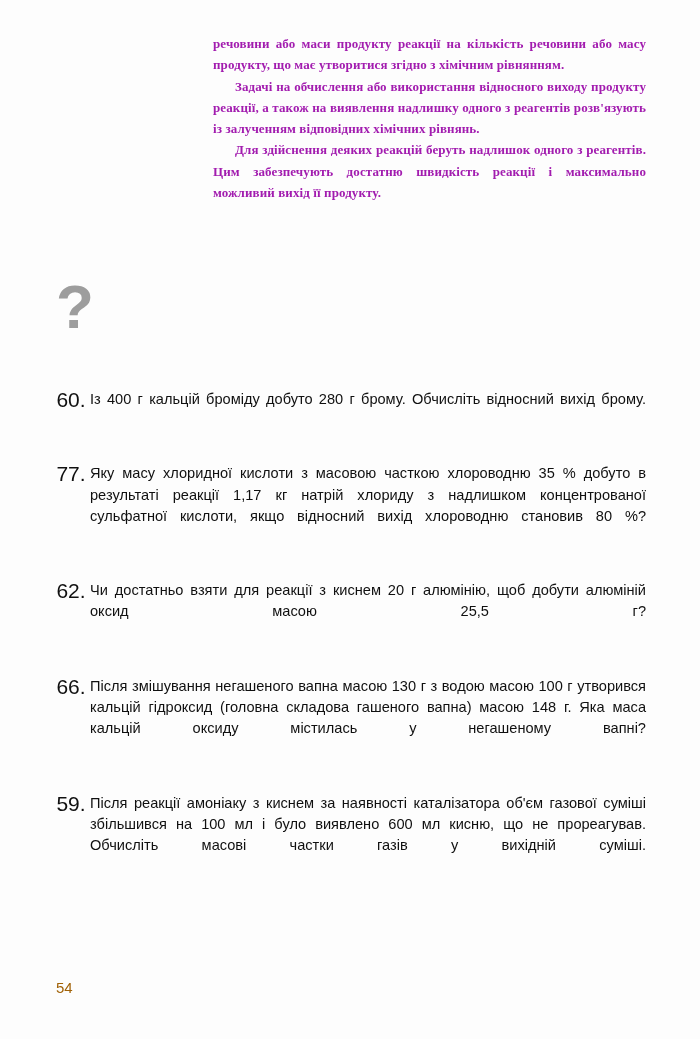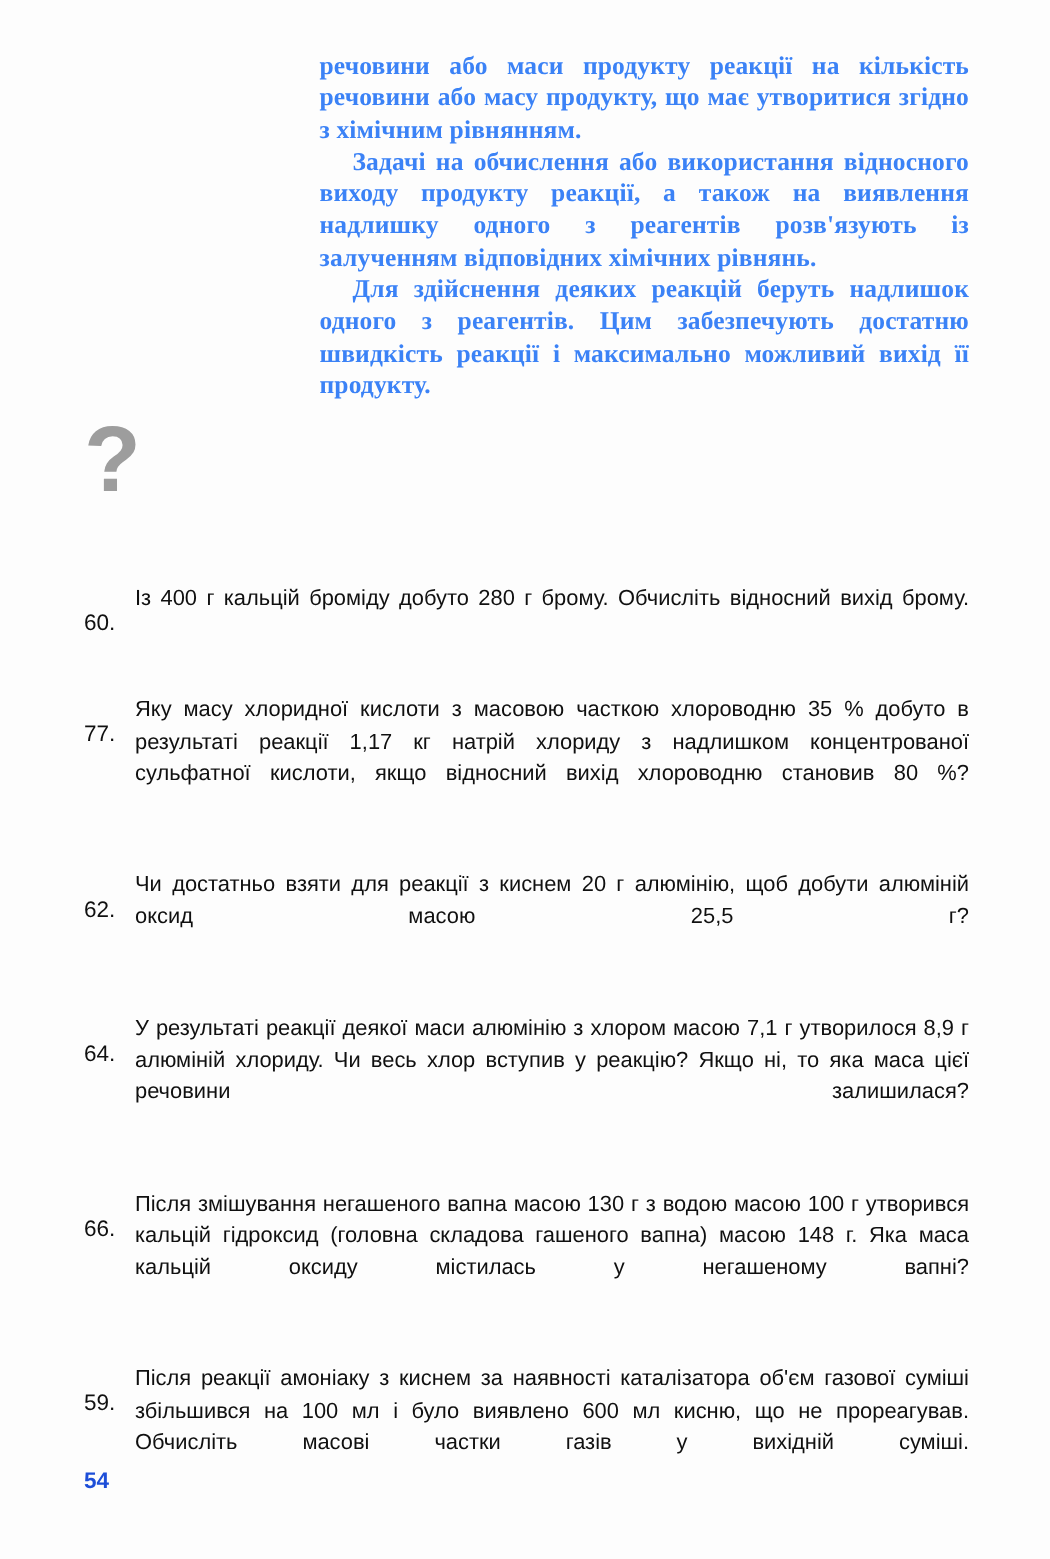--- a/index.html
+++ b/index.html
@@ -22,25 +22,25 @@
   }
 
   
   .intro {
     position: absolute;
     left: 213px;
     top: 33px;
     width: 433px;
     font-family: "Liberation Serif", "DejaVu Serif", serif;
     font-weight: bold;
-    font-size: 17px;
+    font-size: 13px;
     line-height: 21.3px;
     text-align: justify;
     text-justify: inter-word;
-    color: #3b82f6;
+    color: #a21caf;
     letter-spacing: 0.1px;
   }
   .intro p {
     margin: 0;
     text-indent: 0;
   }
   .intro p.indented {
     text-indent: 22px;
   }
 
@@ -71,24 +71,24 @@
     font-size: 14.6px;
     line-height: 21.2px;
     text-align: justify;
     text-justify: inter-word;
     color: #101010;
   }
   .ex:last-child { margin-bottom: 0; }
   .ex .num {
     position: absolute;
     left: 0;
-    top: 16px;
+    top: 0;
     width: 30px;
-    text-align: left;
-    font-size: 15px;
+    text-align: center;
+    font-size: 21px;
     line-height: 21.2px;
   }
   .ex .body {
     display: block;
     margin-top: 32px;
   }
   .ex .body::after {
     content: "";
     display: inline-block;
     width: 100%;
@@ -98,23 +98,23 @@
     vertical-align: -0.22em;
     line-height: 0;
   }
 
   
   .folio {
     position: absolute;
     left: 56px;
     top: 979px;
     font-family: "Liberation Sans", sans-serif;
-    font-weight: bold;
+    font-weight: normal;
     font-size: 15px;
-    color: #1d4ed8;
+    color: #a16207;
   }
 </style>
 </head>
 <body>
 
 <div class="page">
 
   <div class="intro">
     <p>речовини або маси продукту реакції на кількість речовини або масу продукту, що має утворитися згідно з хімічним рівнянням.</p>
     <p class="indented">Задачі на обчислення або використання відносного виходу продукту реакції, а також на виявлення надлишку одного з реагентів розв'язують із залученням відповідних хімічних рівнянь.</p>
@@ -134,24 +134,20 @@
       <span class="num">77.</span>
       <span class="body">Яку масу хлоридної кислоти з масовою часткою хлороводню 35 % добуто в результаті реакції 1,17 кг натрій хлориду з надлишком концентрованої сульфатної кислоти, якщо відносний вихід хлороводню становив 80 %?</span>
     </div>
 
     <div class="ex">
       <span class="num">62.</span>
       <span class="body">Чи достатньо взяти для реакції з киснем 20 г алюмінію, щоб добути алюміній оксид масою 25,5 г?</span>
     </div>
 
 
-    <div class="ex">
-      <span class="num">64.</span>
-      <span class="body">У результаті реакції деякої маси алюмінію з хлором масою 7,1 г утворилося 8,9 г алюміній хлориду. Чи весь хлор вступив у реакцію? Якщо ні, то яка маса цієї речовини залишилася?</span>
-    </div>
 
 
     <div class="ex">
       <span class="num">66.</span>
       <span class="body">Після змішування негашеного вапна масою 130 г з водою масою 100 г утворився кальцій гідроксид (головна складова гашеного вапна) масою 148 г. Яка маса кальцій оксиду містилась у негашеному вапні?</span>
     </div>
 
     <div class="ex">
       <span class="num">59.</span>
       <span class="body">Після реакції амоніаку з киснем за наявності каталізатора об'єм газової суміші збільшився на 100 мл і було виявлено 600 мл кисню, що не прореагував. Обчисліть масові частки газів у вихідній суміші.</span>

